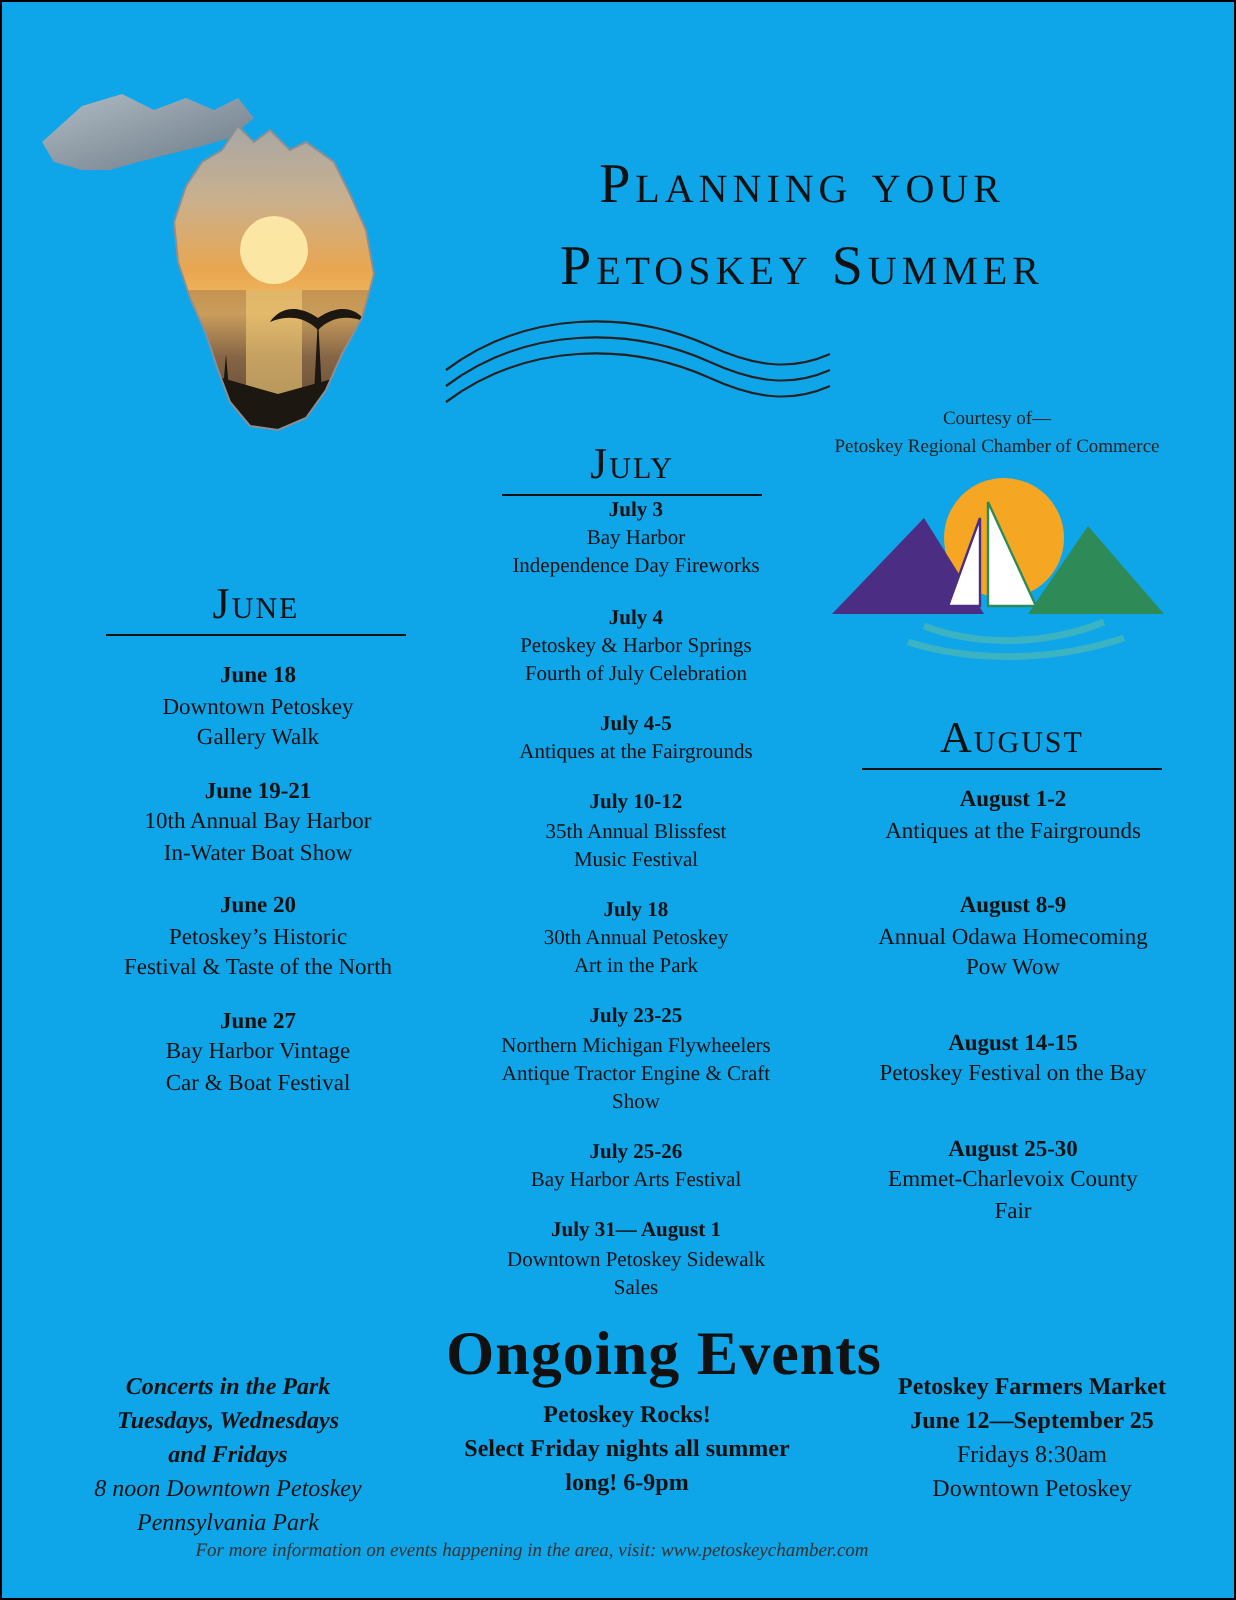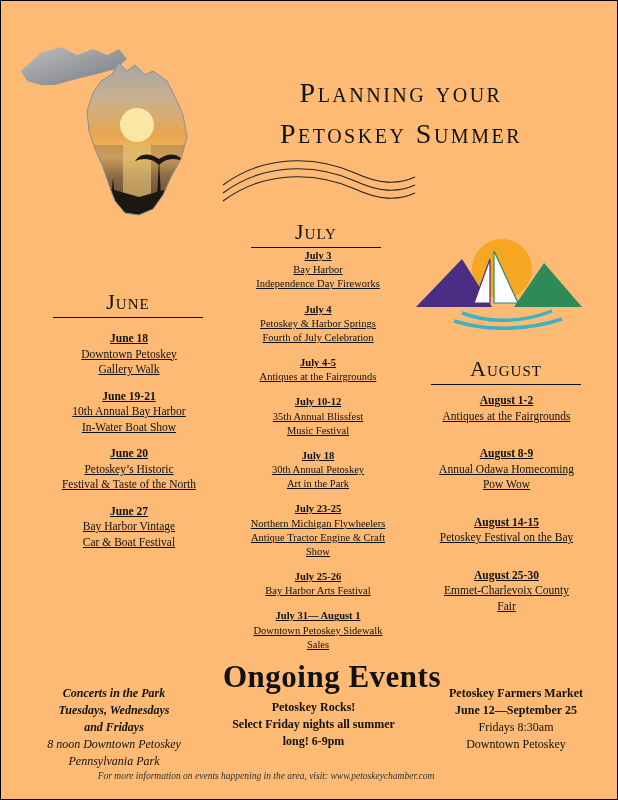--- a/index.html
+++ b/index.html
@@ -8,21 +8,21 @@
     background:#ffffff;
     font-family:"Liberation Serif", serif;
     color:#111;
     overflow:hidden;
   }
   .page{
     position:relative;
     width:618px;height:800px;
     box-sizing:border-box;
     border:1px solid #000;
-    background:#fdba74;
+    background:#0ea5e9;
   }
 
   
   .title{
     position:absolute;
     left:200px; top:72px; width:400px;
     text-align:center;
     font-family:"Liberation Serif", serif;
     font-size:28px;
     letter-spacing:2.5px;
@@ -76,21 +76,20 @@
     margin-top:2px;
   }
 
   
   .col{
     position:absolute;
     text-align:center;
     font-size:11.5px;
     line-height:1.35;
     color:#111;
-    text-decoration:underline;
   }
   .ev{ margin-bottom:11px; }
   .ev .d{ font-weight:bold; }
   .ev .n{ }
 
   
   #col-june{ left:28px; top:330px; width:200px; }
   #head-june{ left:52px; top:288px; width:150px; }
 
   
@@ -191,20 +190,24 @@
   </div>
 
   <div class="swoosh">
     <svg viewBox="0 0 200 60" width="200" height="60">
       <path d="M4 34 C44 4, 96 4, 136 22 C160 33, 178 34, 196 26" fill="none" stroke="#222" stroke-width="1.1"></path>
       <path d="M4 42 C44 12, 96 12, 136 30 C160 41, 178 42, 196 34" fill="none" stroke="#222" stroke-width="1.1"></path>
       <path d="M4 50 C44 20, 96 20, 136 38 C160 49, 178 50, 196 42" fill="none" stroke="#222" stroke-width="1.1"></path>
     </svg>
   </div>
 
+  <div class="courtesy">
+    <div>Courtesy of—</div>
+    <div>Petoskey Regional Chamber of Commerce</div>
+  </div>
 
   <div class="sailboat">
     <svg viewBox="0 0 180 110" width="180" height="110">
       <circle cx="96" cy="40" r="30" fill="#F5A623"></circle>
       <path d="M10 78 L56 30 L86 78 Z" fill="#4B2E83"></path>
       <path d="M108 78 L138 34 L176 78 Z" fill="#2E8B57"></path>
       <path d="M88 74 L88 22 L112 74 Z" fill="#ffffff" stroke="#2E8B57" stroke-width="1.2"></path>
       <path d="M84 74 L84 30 L68 74 Z" fill="#ffffff" stroke="#4B2E83" stroke-width="1.2"></path>
       <path d="M56 84 C82 94, 116 94, 146 82" fill="none" stroke="#3BB3C3" stroke-width="3.5"></path>
       <path d="M48 92 C80 102, 120 102, 156 90" fill="none" stroke="#3BB3C3" stroke-width="3.5"></path>

